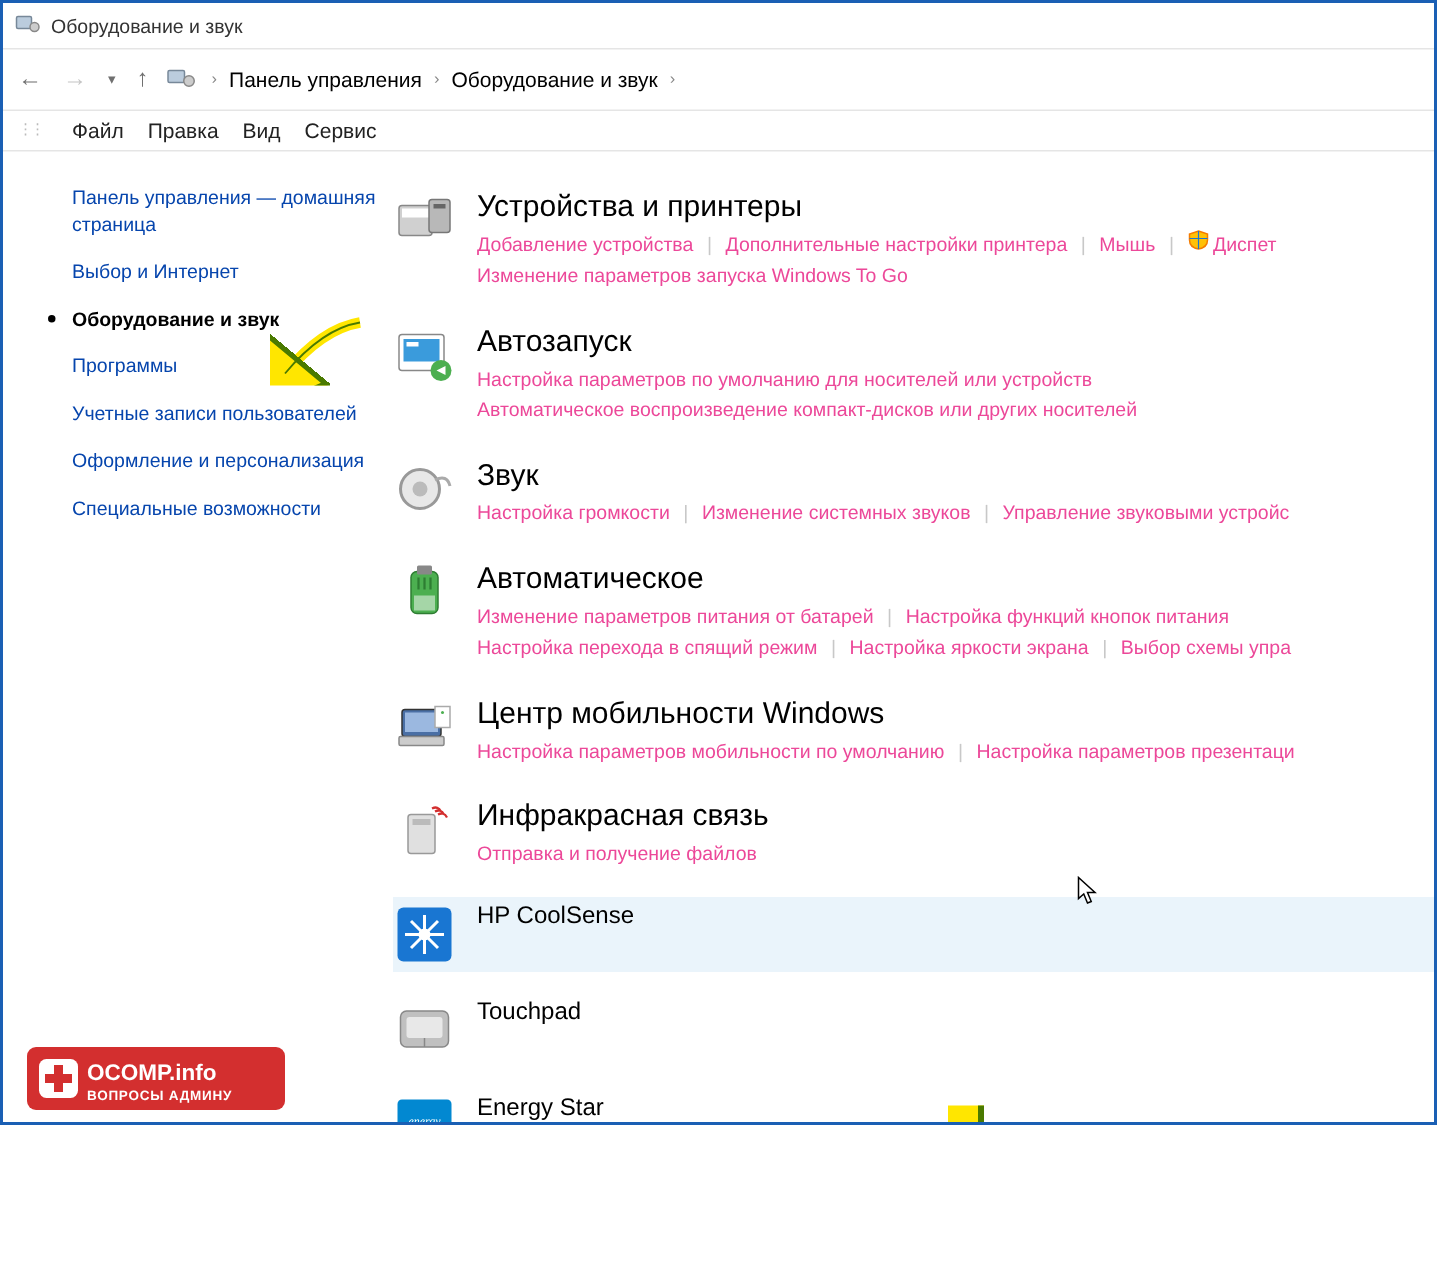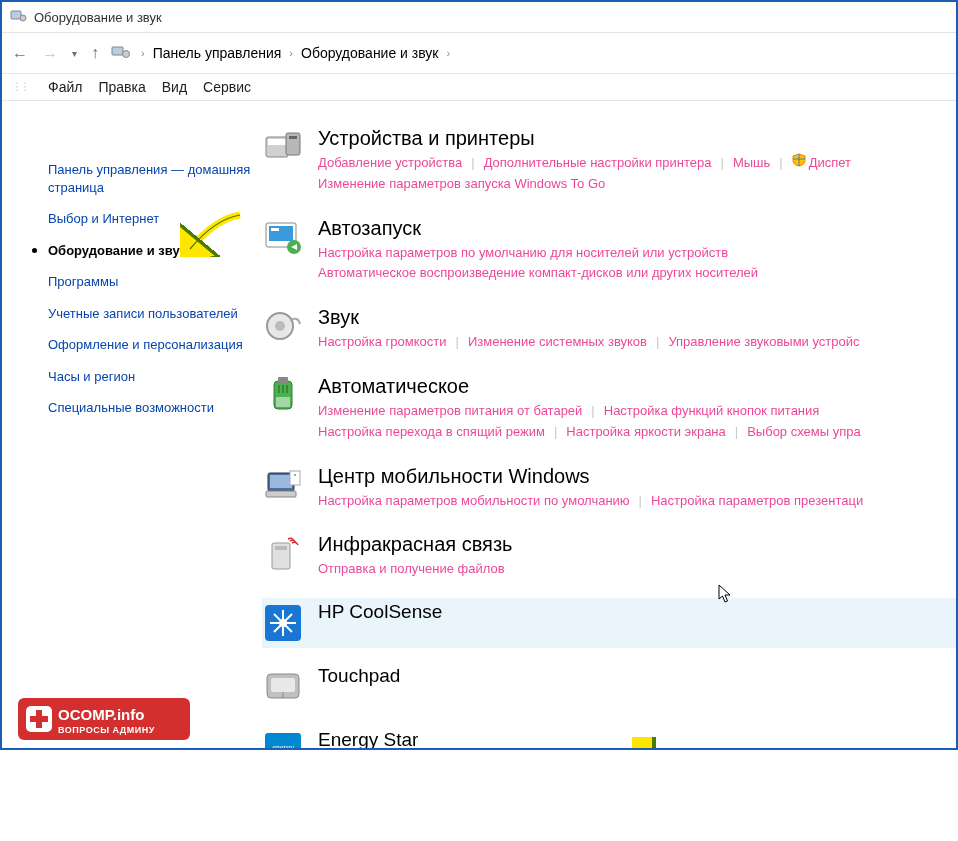--- a/index.html
+++ b/index.html
@@ -11,27 +11,27 @@
   .nav-arrows span{font-size:16px;display:inline-block;}
   .breadcrumb{display:flex;align-items:center;gap:6px;color:#333;font-size:14px;}
   .bc-sep{color:#888;font-size:11px;padding:0 2px;}
   .menu{display:flex;align-items:center;height:26px;padding:0 10px;gap:16px;font-size:14px;color:#222;}
   .menu-grip{color:#bbb;letter-spacing:-2px;font-size:10px;line-height:6px;margin-right:4px;}
   .content{display:flex;padding:22px 0 0 0;}
   .side{width:260px;padding:0 10px 0 46px;box-sizing:border-box;}
   .side a{display:block;color:#0645ad;text-decoration:none;font-size:13px;line-height:1.35;margin-bottom:14px;cursor:pointer;}
   .side .current{color:#000;font-weight:700;position:relative;}
   .side .current::before{content:"";position:absolute;left:-16px;top:6px;width:5px;height:5px;border-radius:50%;background:#000;}
-  .home{margin-bottom:22px;margin-top:38px;}
+  .home{margin-bottom:22px;}
   .main{flex:1;padding-right:0;}
   .cat{display:flex;gap:14px;margin-bottom:14px;padding:4px 0;}
   .cat-icon{width:42px;height:42px;flex:none;display:flex;align-items:center;justify-content:flex-end;}
   .cat-body{flex:1;min-width:0;}
   .cat-title{color:#000000;font-size:20px;font-weight:400;margin:0 0 4px 0;line-height:1.1;}
-  .cat-title.simple{font-size:19px;}
+  .cat-title.simple{font-size:16px;}
   .links{display:flex;flex-wrap:wrap;align-items:center;color:#0645ad;font-size:13px;line-height:1.6;}
   .links a{color:#ec4899;text-decoration:none;white-space:nowrap;}
   .lsep{color:#c8c8c8;padding:0 9px;}
   .cat.hover{background:#eaf4fb;}
   .shield{display:inline-block;vertical-align:-3px;margin-right:3px;}
   .arrow-ann{position:absolute;pointer-events:none;}
   .cursor{position:absolute;font-size:18px;color:#000;pointer-events:none;}
   .watermark{position:absolute;left:16px;bottom:5px;}
 </style>
 </head>
@@ -87,21 +87,20 @@
 
   <div class="content">
     <div class="side">
       <a href="#" class="home">Панель управления — домашняя страница</a>
       <div id="side-items">
           <a href="#">Выбор и Интернет</a>
           <a href="#" class="current">Оборудование и звук</a>
           <a href="#">Программы</a>
           <a href="#">Учетные записи пользователей</a>
           <a href="#">Оформление и персонализация</a>
-          <a href="#">Часы и регион</a>
           <a href="#">Специальные возможности</a>
         </div>
     </div>
 
     <div class="main" id="main">
         <div class="cat">
           <div class="cat-icon">
             <svg width="42" height="42" viewBox="0 0 42 42">
               <rect x="4" y="10" width="22" height="20" rx="2" fill="#d0d0d0" stroke="#888"></rect>
               <rect x="6" y="12" width="18" height="6" fill="#fff"></rect>

